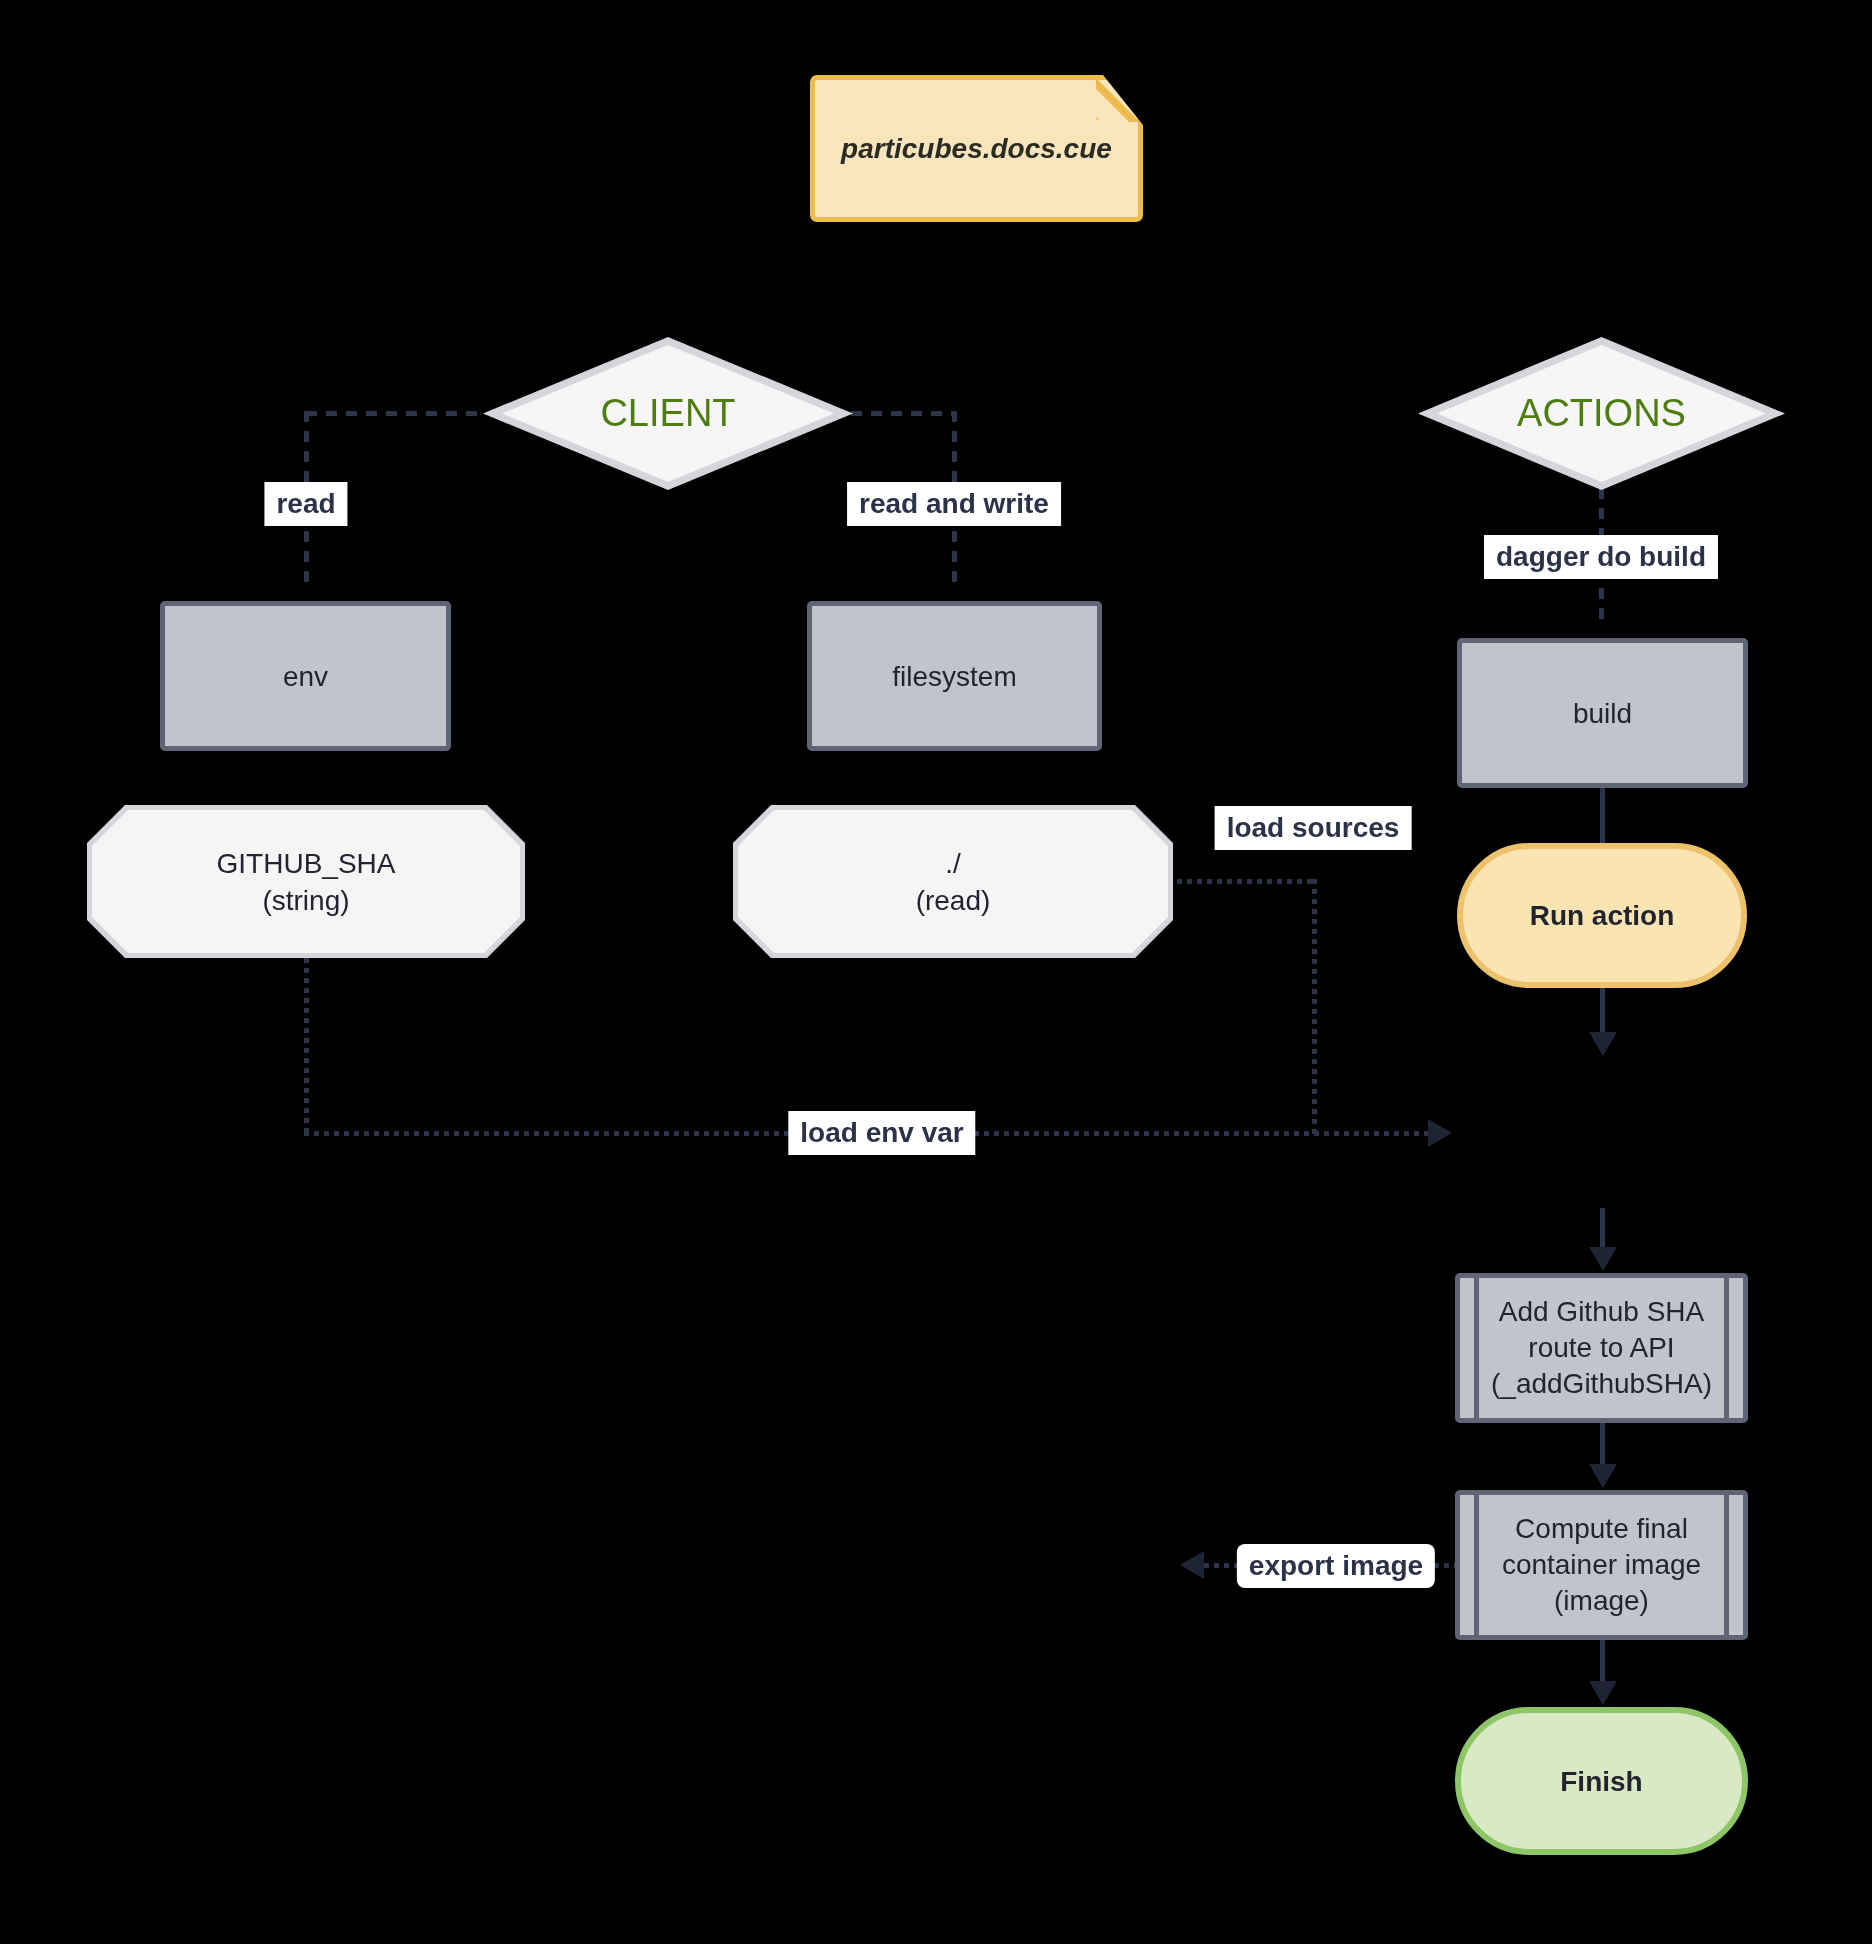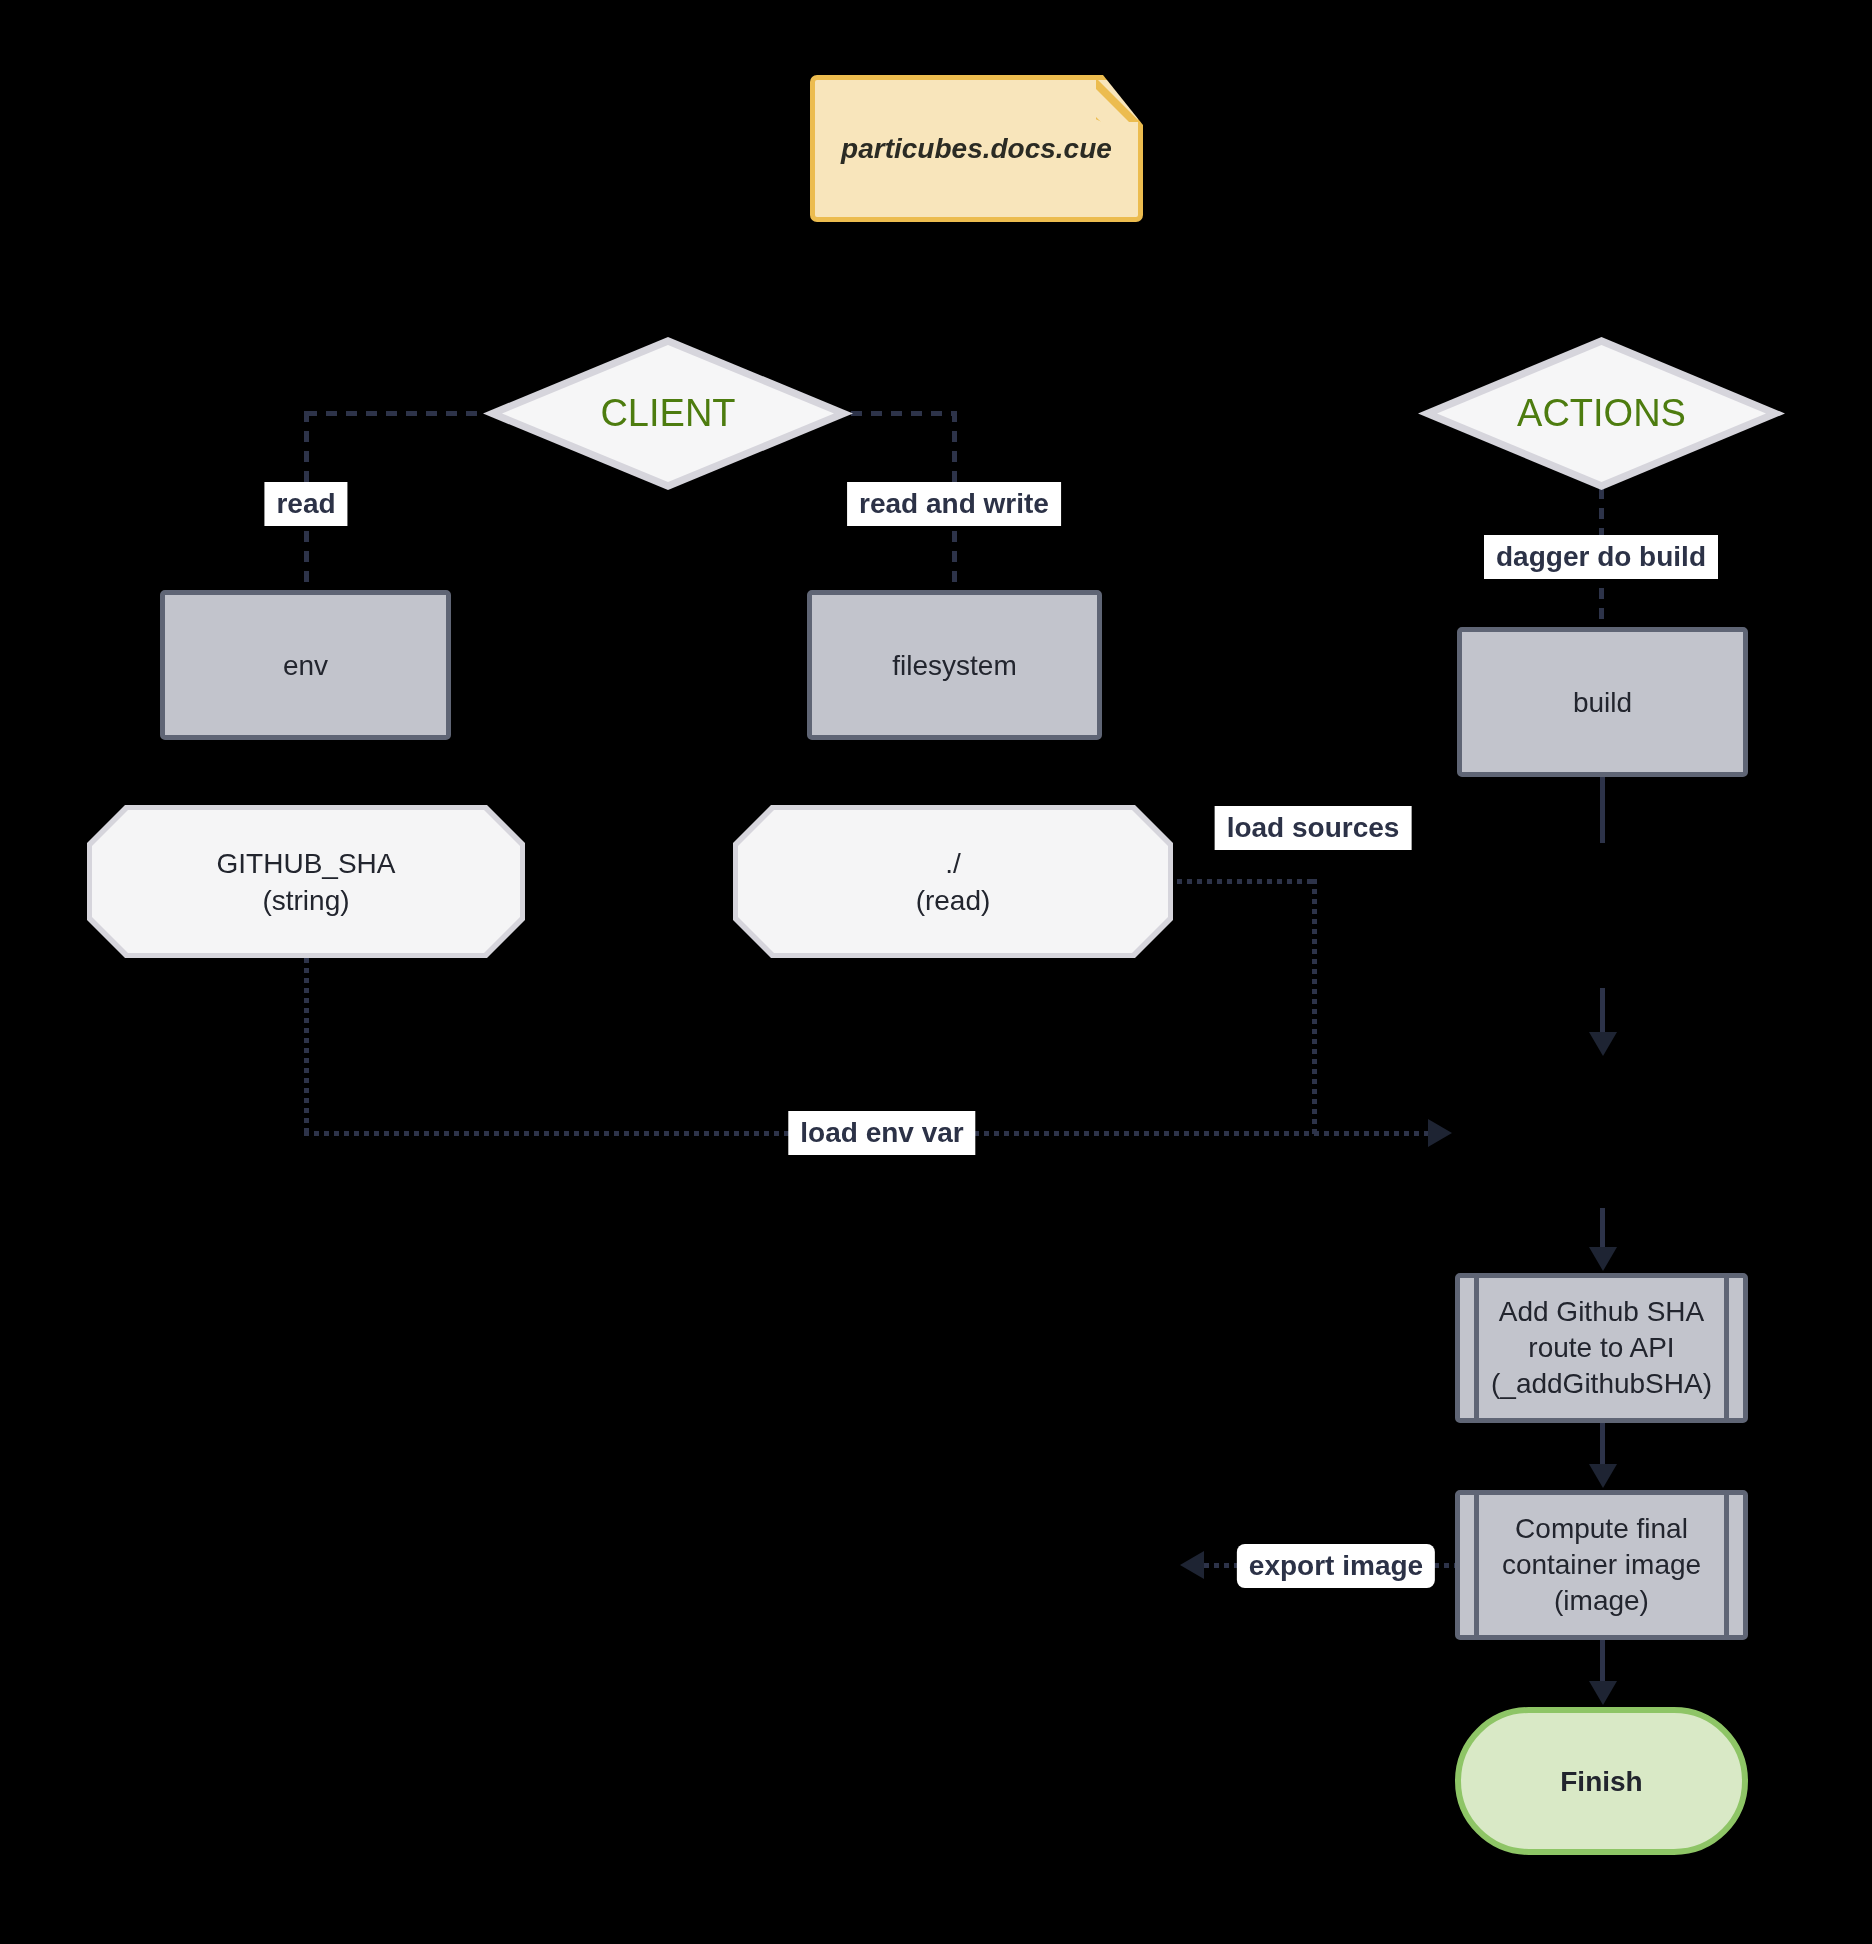--- a/index.html
+++ b/index.html
@@ -34,21 +34,21 @@
   
   .octagon{position:absolute;}
   .octagon .shape-outer{position:absolute;inset:0;background:#d6d5dc;
     clip-path:polygon(38px 0,calc(100% - 38px) 0,100% 38px,100% calc(100% - 38px),
       calc(100% - 38px) 100%,38px 100%,0 calc(100% - 38px),0 38px);}
   .octagon .shape-inner{position:absolute;inset:0;background:#f5f5f6;
     clip-path:polygon(41px 5px,calc(100% - 41px) 5px,calc(100% - 5px) 41px,
       calc(100% - 5px) calc(100% - 41px),calc(100% - 41px) calc(100% - 5px),
       41px calc(100% - 5px),5px calc(100% - 41px),5px 41px);}
   
-  .gbox{position:absolute;background:#c2c4cc;border:5px solid #5f6575;border-radius:5px;}
+  .gbox{position:absolute;background:#c2c4cc;border:5px solid #5f6575;border-radius:5px;margin-top:11px;}
   
   .subroutine{position:absolute;background:#c2c4cc;border:5px solid #5f6575;border-radius:5px;}
   .subroutine .bar{position:absolute;top:0;bottom:0;width:5px;background:#5f6575;}
   .subroutine .bar.left{left:14px;}
   .subroutine .bar.right{right:14px;}
   
   .pill{position:absolute;border-radius:80px;}
   .pill .node-text{font-weight:bold;}
   .pill.action{background:#f9e4b2;border:6px solid #eec26c;}
   .pill.finish{background:#d9e9c6;border:6px solid #8ec566;}
@@ -165,20 +165,23 @@
 
   <div class="octagon" style="left:733px;top:805px;width:440px;height:153px;">
     <div class="shape-outer"></div>
     <div class="shape-inner"></div>
     <div class="node-text">
       <div>./</div>
       <div>(read)</div>
     </div>
   </div>
 
+  <div class="pill action" style="left:1457px;top:843px;width:278px;height:133px;">
+    <div class="node-text">Run action</div>
+  </div>
 
 
   <div class="subroutine" style="left:1455px;top:1273px;width:283px;height:140px;">
     <div class="bar left"></div>
     <div class="bar right"></div>
     <div class="node-text" style="line-height:36px;align-items:center;">
       <div>Add Github SHA</div>
       <div>route to API</div>
       <div>(_addGithubSHA)</div>
     </div>

